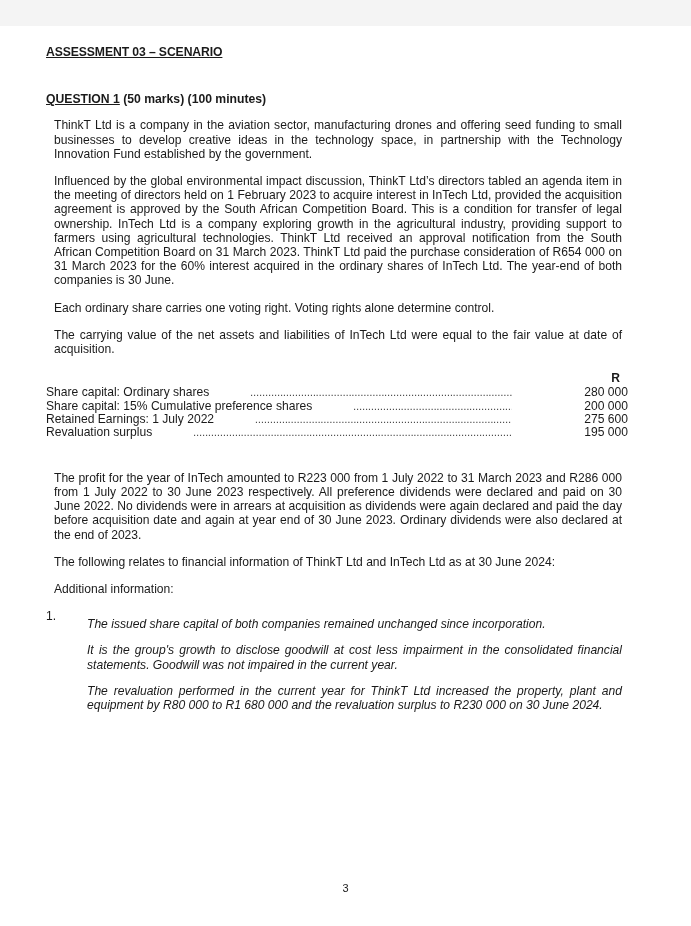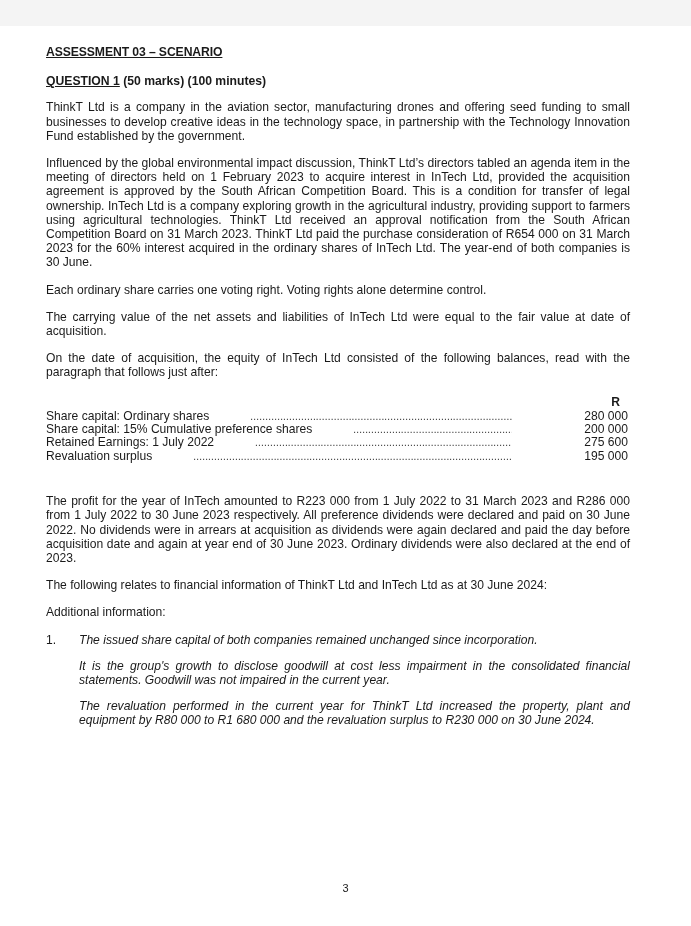--- a/index.html
+++ b/index.html
@@ -15,24 +15,24 @@
     background: #f4f4f4;
   }
   .page {
     position: absolute; left: 46px; top: 36px; width: 584px;
     font-size: 12.1px; line-height: 14.2px;
   }
   .heading {
     font-weight: bold; text-decoration: underline;
     margin: 9px 0 0 0; font-size: 12.2px; letter-spacing: -0.1px;
   }
-  .q-line { margin-top: 15px; font-weight: bold; font-size: 12.2px; }
+  .q-line { margin-top: 33px; font-weight: bold; font-size: 12.2px; }
   .q-line .u { text-decoration: underline; }
   p.para {
-    margin: 0; text-align: justify;
+    margin: 8px; text-align: justify;
   }
   .p1 { margin-top: 12px !important; }
   .gap { margin-top: 13px !important; }
   .equity {
     margin-top: 15px; position: relative; width: 584px;
   }
   .equity .r-head {
     text-align: right; font-weight: bold; padding-right: 10px; height: 14px;
   }
   .eq-row { display: flex; align-items: baseline; height: 13.4px; gap: 40px; }
@@ -58,21 +58,20 @@
 <div class="top-band"></div>
 
 <div class="page">
   <div class="heading">ASSESSMENT 03 – SCENARIO</div>
   <div class="q-line"><span class="u">QUESTION 1</span><span> (50 marks) (100 minutes)</span></div>
 
   <p class="para p1">ThinkT Ltd is a company in the aviation sector, manufacturing drones and offering seed funding to small businesses to develop creative ideas in the technology space, in partnership with the Technology Innovation Fund established by the government.</p>
   <p class="para gap">Influenced by the global environmental impact discussion, ThinkT Ltd’s directors tabled an agenda item in the meeting of directors held on 1 February 2023 to acquire interest in InTech Ltd, provided the acquisition agreement is approved by the South African Competition Board. This is a condition for transfer of legal ownership. InTech Ltd is a company exploring growth in the agricultural industry, providing support to farmers using agricultural technologies. ThinkT Ltd received an approval notification from the South African Competition Board on 31 March 2023. ThinkT Ltd paid the purchase consideration of R654 000 on 31 March 2023 for the 60% interest acquired in the ordinary shares of InTech Ltd. The year-end of both companies is 30 June.</p>
   <p class="para gap">Each ordinary share carries one voting right. Voting rights alone determine control.</p>
   <p class="para gap">The carrying value of the net assets and liabilities of InTech Ltd were equal to the fair value at date of acquisition.</p>
-  <p class="para gap">On the date of acquisition, the equity of InTech Ltd consisted of the following balances, read with the paragraph that follows just after:</p>
 
   <div class="equity">
     <div class="r-head">R</div>
     <div class="eq-row">
       <span class="eq-label">Share capital: Ordinary shares </span>
       <span class="eq-dots">..........................................................................................................................................................</span>
       <span class="eq-val">280 000</span>
     </div>
     <div class="eq-row">
       <span class="eq-label">Share capital: 15% Cumulative preference shares </span>

